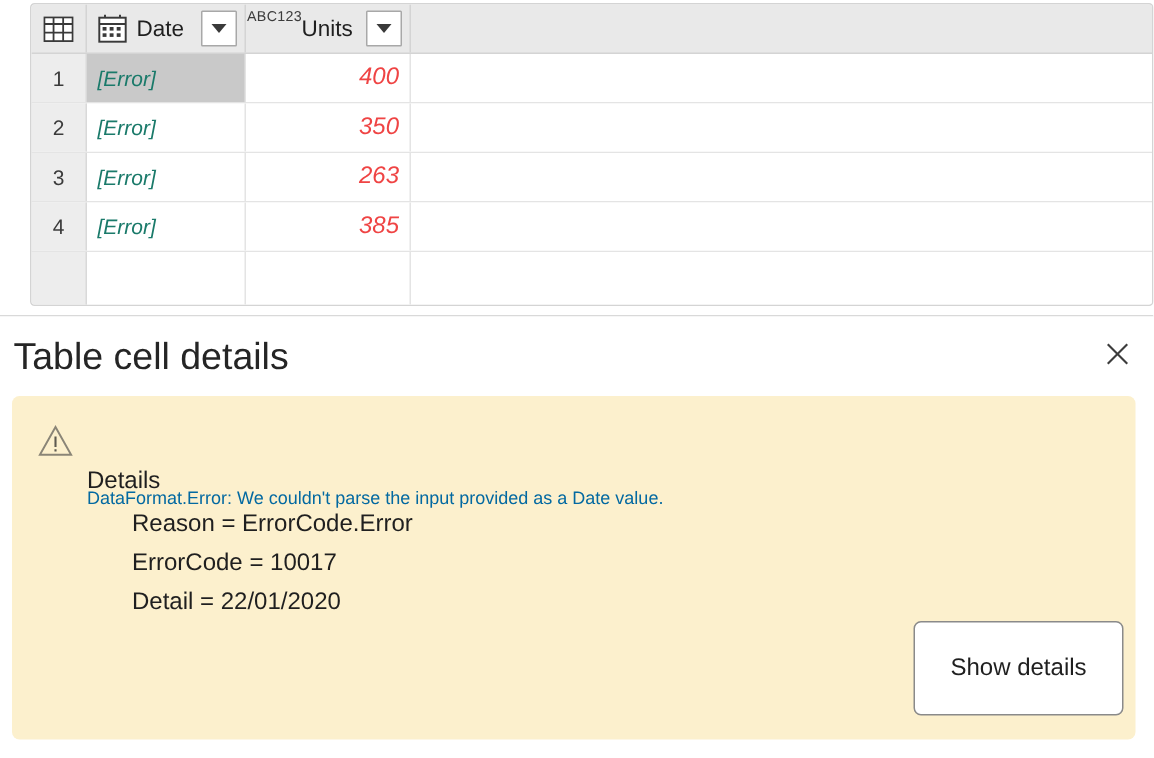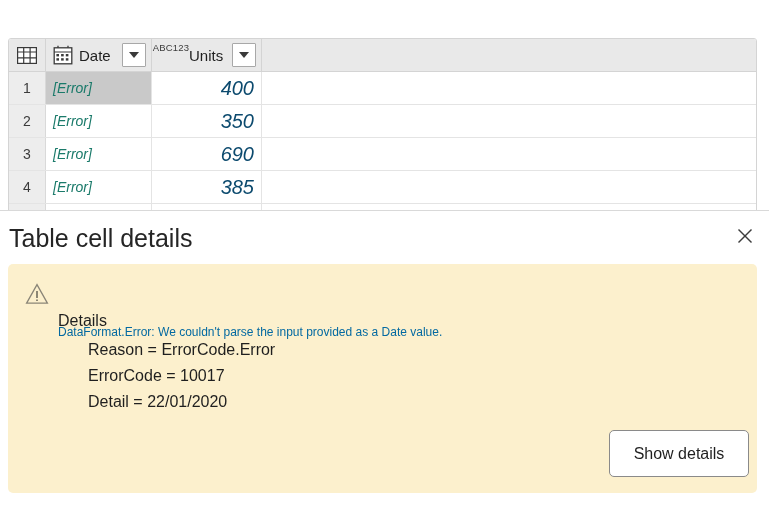--- a/index.html
+++ b/index.html
@@ -12,26 +12,25 @@
     background: #ffffff;
     font-family: "Liberation Sans", sans-serif;
     color: #222222;
     overflow: hidden;
     position: relative;
   }
 
   
   #preview-grid {
     position: absolute;
-    left: 0;
+    left: 12px;
     top: 0;
     width: 614px;
     height: 210px;
     background: #ffffff;
-    margin-top: 36px;
   }
 
   .grid-frame {
     position: absolute;
     left: 8px;
     top: 2px;
     width: 749px;
     height: 202px;
     border: 1px solid #d4d4d4;
     border-radius: 3px;
@@ -152,23 +151,23 @@
   .cell-date.selected { background: #c9c9c9; }
   .cell-units {
     width: 110px;
     flex: 0 0 110px;
     box-sizing: border-box;
     border-right: 1px solid #e4e4e4;
     display: flex;
     align-items: center;
     justify-content: flex-end;
     padding-right: 7px;
-    font-size: 20px;
+    font-size: 16px;
     font-style: italic;
-    color: #0c4a6e;
+    color: #ef4444;
     background: #ffffff;
   }
   .cell-rest {
     flex: 1 1 auto;
     background: #ffffff;
   }
   .grid-row.filler { height: 45px; border-bottom: none; }
   .grid-row.filler .cell-num { border-right: 1px solid #d9d9d9; }
 
   
@@ -264,21 +263,21 @@
   .detail-line {
     font-size: 16px;
     color: #1f1f1f;
     white-space: nowrap;
   }
   .show-details-btn {
     position: absolute;
     right: 8px;
     bottom: 16px;
     min-width: 140px;
-    height: 47px;
+    height: 63px;
     padding: 0 18px;
     background: #ffffff;
     border: 1px solid #8a8a8a;
     border-radius: 5px;
     font-family: "Liberation Sans", sans-serif;
     font-size: 16px;
     color: #1f1f1f;
     cursor: pointer;
   }
 </style>
@@ -348,21 +347,21 @@
     <div class="grid-row">
       <div class="cell-num">2</div>
       <div class="cell-date">[Error]</div>
       <div class="cell-units">350</div>
       <div class="cell-rest"></div>
     </div>
 
     <div class="grid-row">
       <div class="cell-num">3</div>
       <div class="cell-date">[Error]</div>
-      <div class="cell-units">690</div>
+      <div class="cell-units">263</div>
       <div class="cell-rest"></div>
     </div>
 
     <div class="grid-row">
       <div class="cell-num">4</div>
       <div class="cell-date">[Error]</div>
       <div class="cell-units">385</div>
       <div class="cell-rest"></div>
     </div>
 

